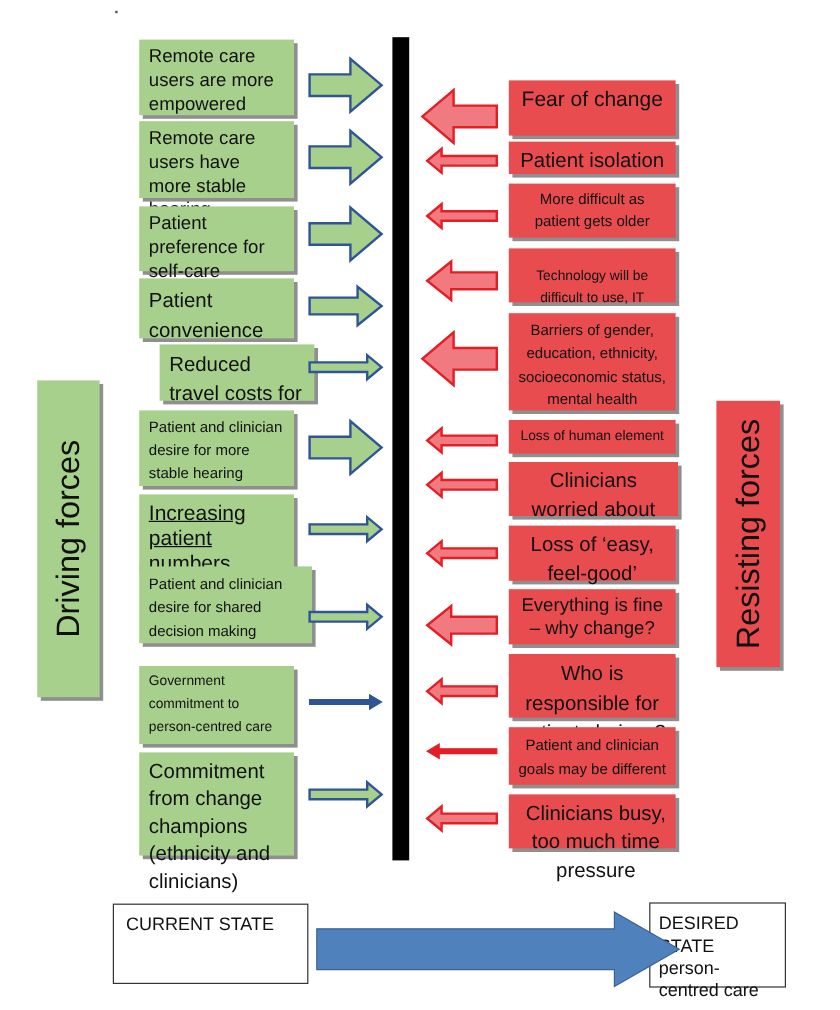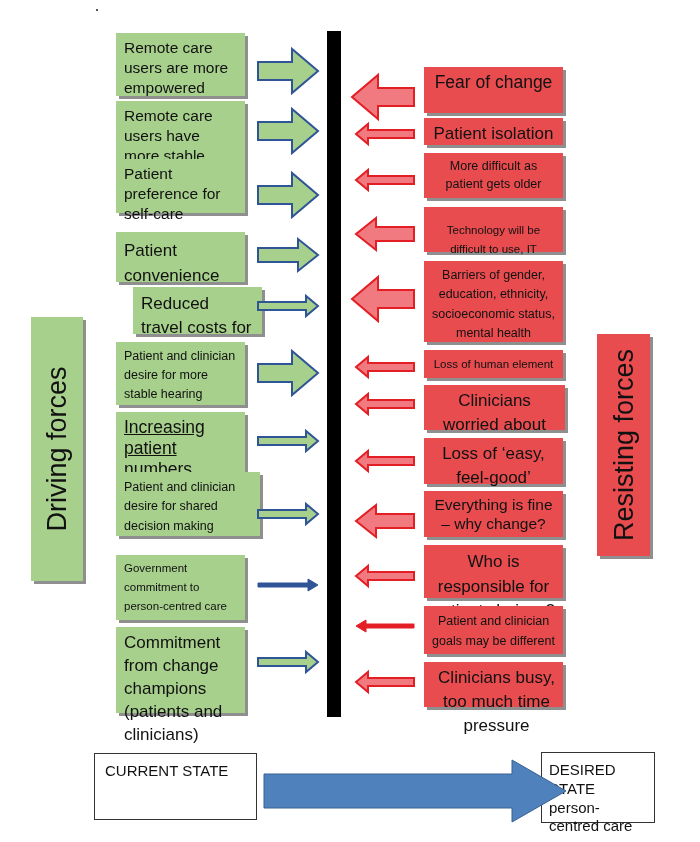--- a/index.html
+++ b/index.html
@@ -30,28 +30,28 @@
 
 <div class="side green" style="left:31px;top:317px;width:52px;height:264px;">
   <span>Driving forces</span>
 </div>
 <div class="side red" style="left:597px;top:334px;width:53px;height:222px;">
   <span>Resisting forces</span>
 </div>
 
 <div class="box green fs-l" style="left:116px;top:33px;width:129px;height:63px;"><span>Remote care users are more empowered</span></div>
 <div class="box green fs-l" style="left:116px;top:101px;width:129px;height:64px;"><span>Remote care users have more stable hearing</span></div>
-<div class="box green fs-l" style="left:116px;top:159px;width:129px;height:54px;"><span>Patient preference for self-care</span></div>
+<div class="box green fs-l" style="left:116px;top:172px;width:129px;height:54px;"><span>Patient preference for self-care</span></div>
 <div class="box green fs-m" style="left:116px;top:232px;width:129px;height:50px;padding-top:7px;line-height:1.45;"><span>Patient convenience</span></div>
 <div class="box green fs-m" style="left:133px;top:287px;width:129px;height:47px;padding-top:5px;line-height:1.4;"><span>Reduced travel costs for patient</span></div>
 <div class="box green fs-s" style="left:116px;top:342px;width:129px;height:63px;line-height:1.5;"><span>Patient and clinician desire for more stable hearing</span></div>
 <div class="box green fs-xl" style="left:116px;top:412px;width:129px;height:64px;line-height:1.2;text-decoration:underline;"><span>Increasing patient numbers</span></div>
 <div class="box green fs-s" style="left:116px;top:472px;width:144px;height:64px;line-height:1.55;padding-top:6px;"><span>Patient and clinician desire for shared decision making</span></div>
 <div class="box green fs-xs" style="left:116px;top:555px;width:129px;height:65px;line-height:1.65;padding-top:4px;"><span>Government commitment to person-centred care</span></div>
-<div class="box green fs-m" style="left:116px;top:627px;width:129px;height:86px;line-height:1.35;"><span>Commitment from change champions (patients and clinicians)</span></div>
+<div class="box green fs-m" style="left:116px;top:627px;width:129px;height:86px;line-height:1.35;"><span>Commitment from change champions (ethnicity and clinicians)</span></div>
 
 <div class="bar"></div>
 
 <div class="box red fs-xl" style="left:424px;top:67px;width:139px;height:46px;padding-top:4px;"><span>Fear of change</span></div>
 <div class="box red fs-m" style="left:424px;top:118px;width:139px;height:27px;padding-top:5px;"><span>Patient isolation</span></div>
 <div class="box red fs-s" style="left:424px;top:153px;width:139px;height:45px;line-height:1.4;"><span>More difficult as patient gets older</span></div>
 <div class="box red fs-xs" style="left:424px;top:207px;width:139px;height:45px;line-height:1.65;padding-top:14px;"><span>Technology will be difficult to use, IT</span></div>
 <div class="box red fs-s" style="left:424px;top:261px;width:139px;height:81px;line-height:1.55;"><span>Barriers of gender, education, ethnicity, socioeconomic status, mental health</span></div>
 <div class="box red fs-xs" style="left:424px;top:350px;width:139px;height:28px;padding-top:7px;"><span>Loss of human element</span></div>
 <div class="box red fs-m" style="left:424px;top:385px;width:141px;height:45px;line-height:1.4;padding-top:4px;"><span>Clinicians worried about job security</span></div>

